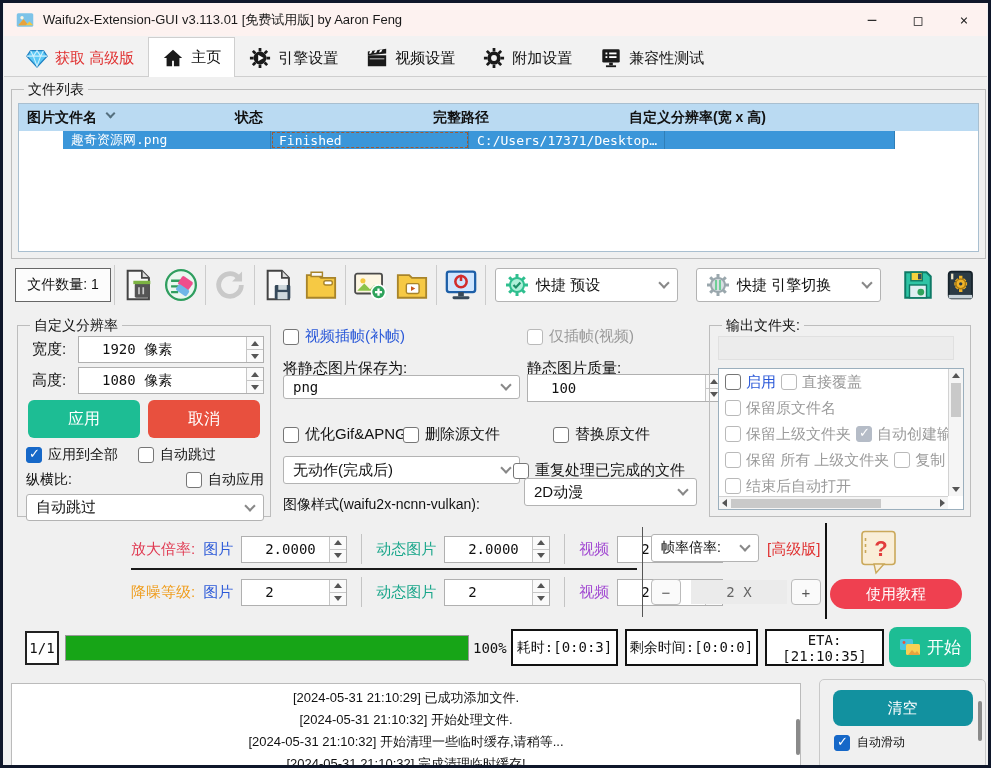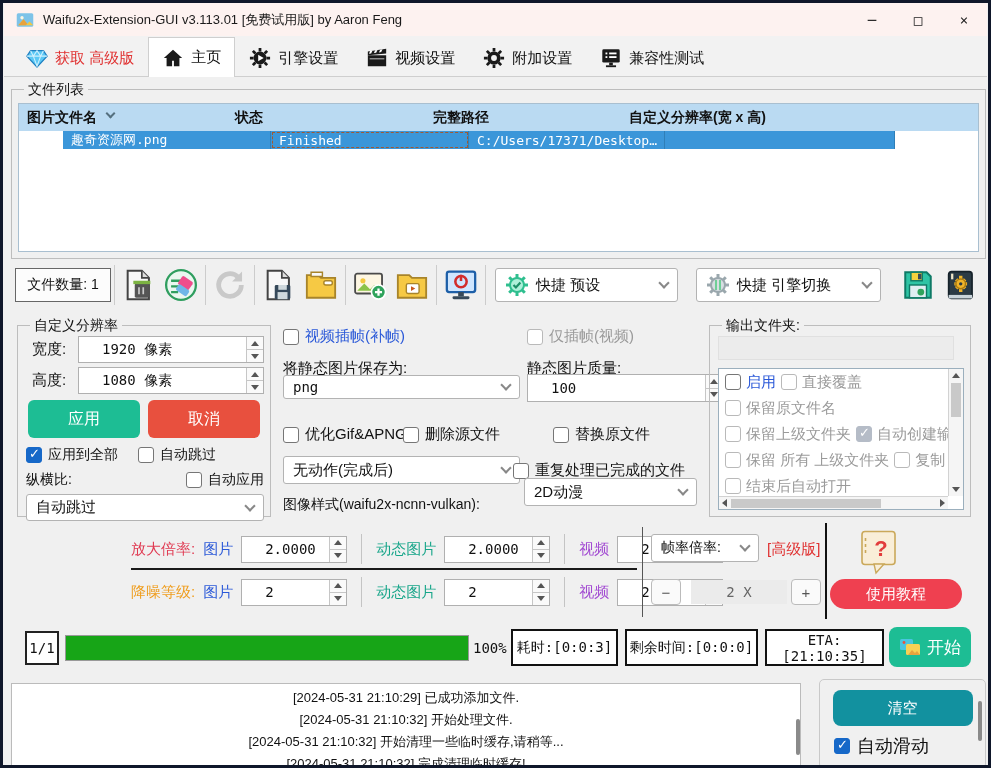--- a/index.html
+++ b/index.html
@@ -153,21 +153,21 @@
   
   .log-box { position:absolute; left:8px; top:680px; width:790px; height:88px;
     background:#fff; border:1px solid #bbb; padding:3px 8px; font-size:13px;
     line-height:22px; overflow:hidden; }
   .log-thumb { position:absolute; left:793px; top:716px; width:4px; height:36px;
     background:#8a8a8a; border-radius:2px; }
   .log-panel { position:absolute; left:816px; top:676px; width:167px; height:90px;
     border:1px solid #c9c9c9; border-radius:5px; background:#f0f0f0; }
   .btn-clear { margin:10px auto 0; width:140px; height:36px; background:#12919f;
     border-radius:8px; font-size:15px; }
-  .autoscroll { display:flex; align-items:center; gap:7px; margin:8px 0 0 14px; font-size:18px; }
+  .autoscroll { display:flex; align-items:center; gap:7px; margin:8px 0 0 14px; font-size:12px; }
   .right-thumb { position:absolute; left:975px; top:698px; width:4px; height:40px;
     background:#8a8a8a; border-radius:2px; }
   .strip-teal { position:absolute; left:100px; top:764px; width:124px; height:4px; background:#2a9d8f; }
   .strip-green { position:absolute; left:232px; top:764px; width:90px; height:4px; background:#21a121; }
 </style>
 </head>
 <body>
 
 <div class="window">
 

